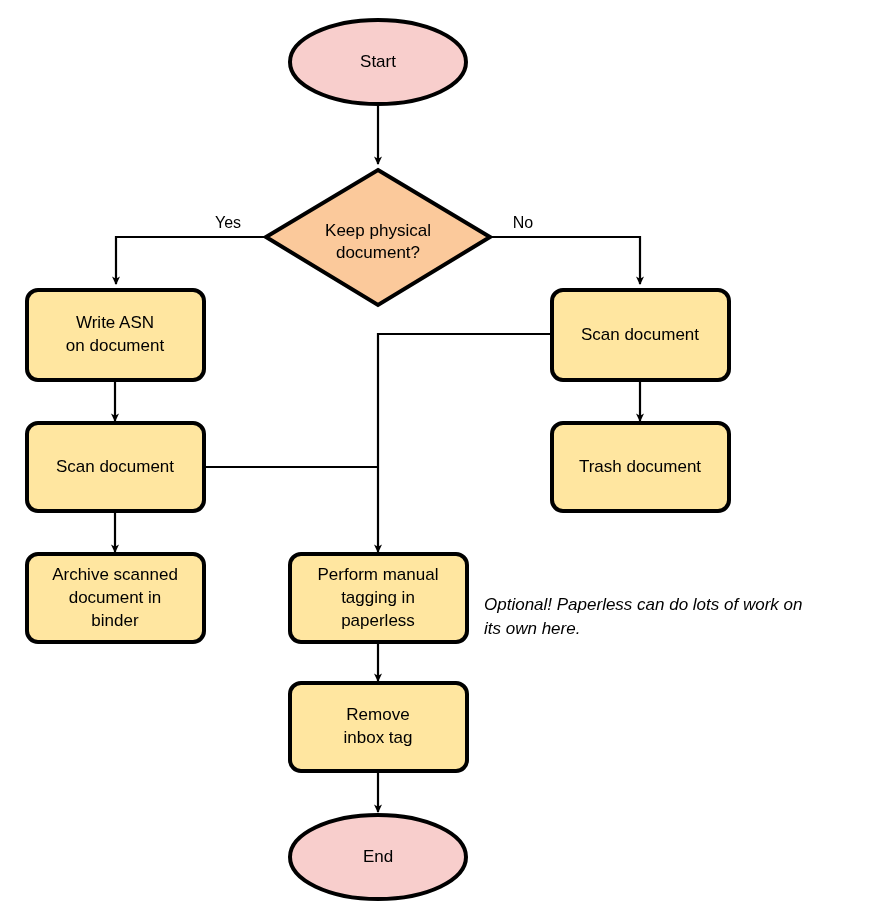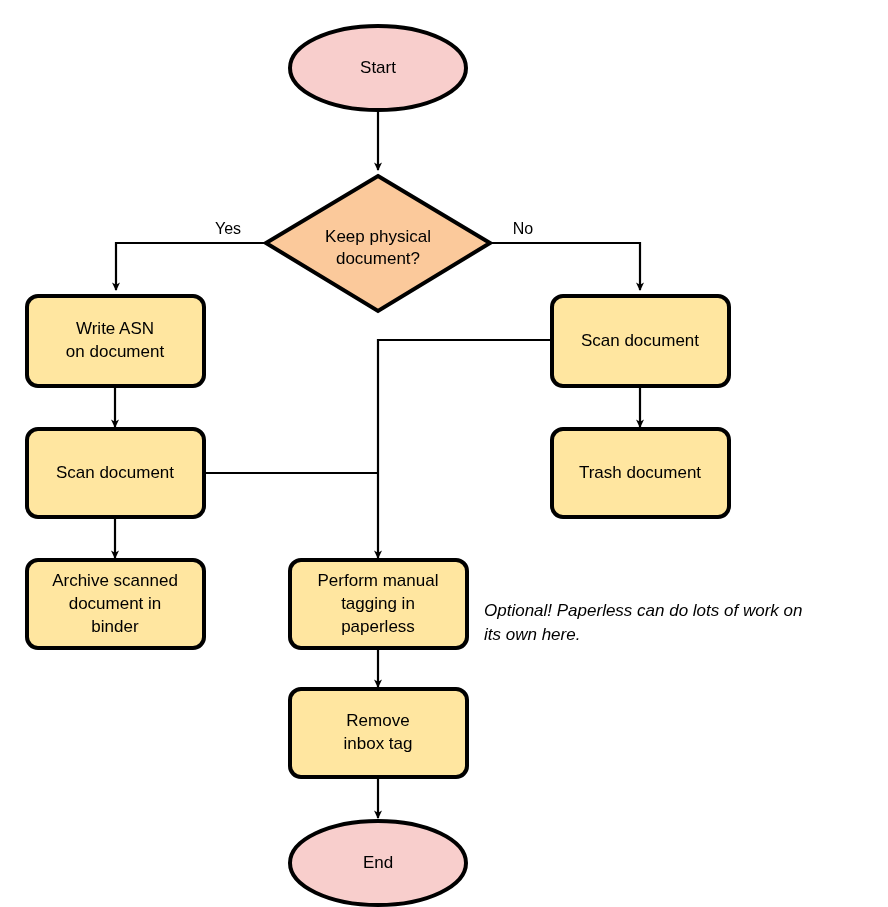--- a/index.html
+++ b/index.html
@@ -13,21 +13,20 @@
     position: relative;
     overflow: hidden;
     font-family: "Liberation Sans", sans-serif;
   }
   #flow-root {
     position: absolute;
     top: 0;
     left: 0;
     width: 888px;
     height: 667px;
-    margin-top: 6px;
   }
   svg#flow-svg {
     position: absolute;
     top: 0;
     left: 0;
     width: 888px;
     height: 907px;
     display: block;
   }
   .node-text {

